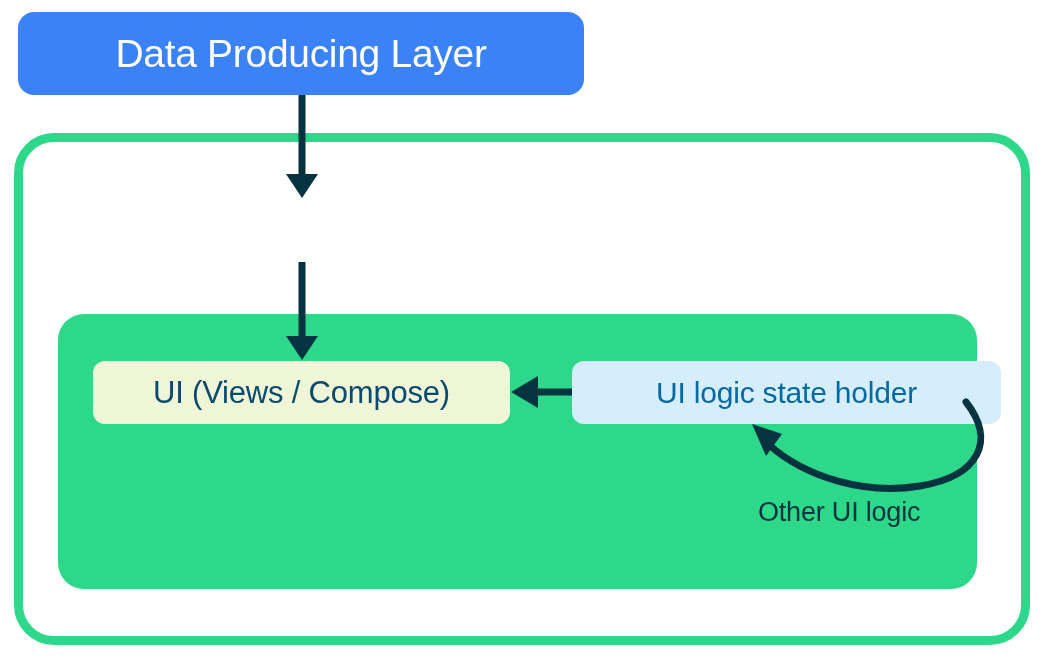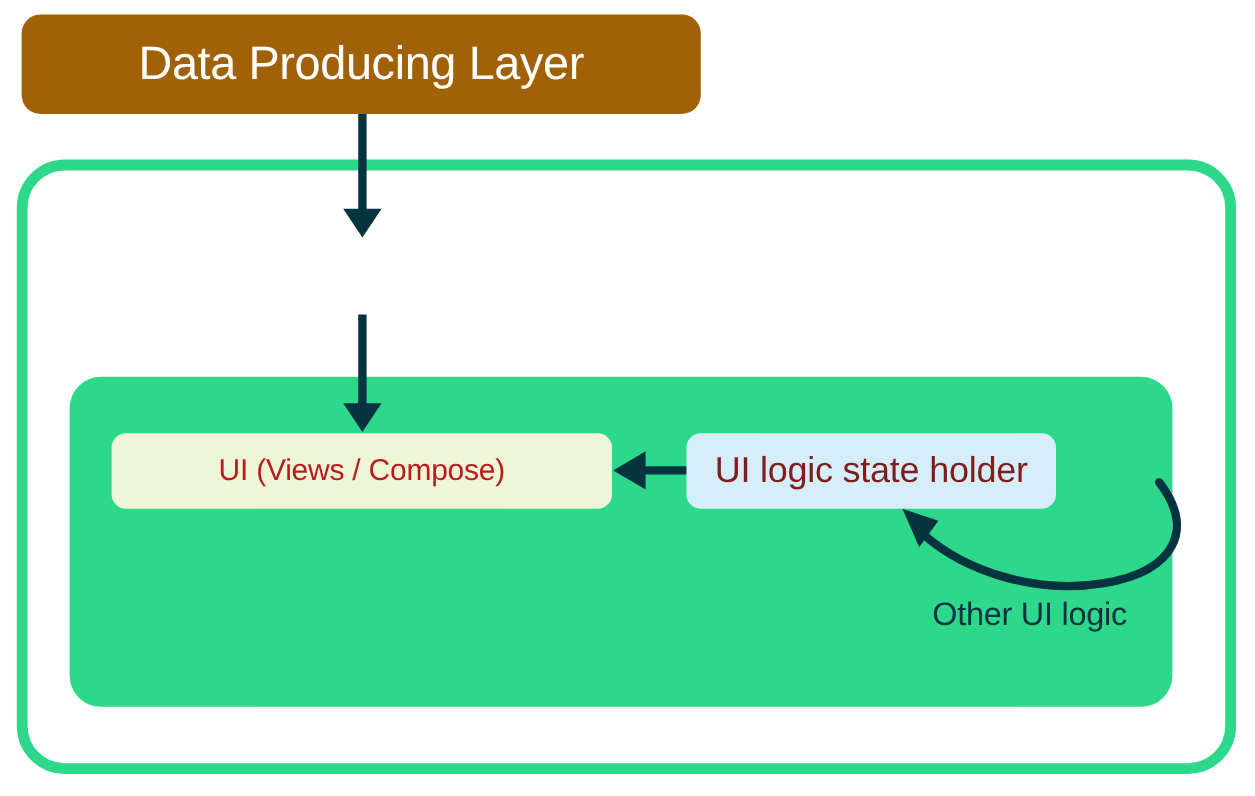--- a/index.html
+++ b/index.html
@@ -29,21 +29,21 @@
     justify-content: center;
     text-align: center;
     white-space: nowrap;
   }
 
   #data-producing-layer {
     left: 18px;
     top: 12px;
     width: 566px;
     height: 83px;
-    background: #a16207;
+    background: #3b82f6;
     border-radius: 16px;
     color: #ffffff;
     font-size: 39px;
     letter-spacing: -0.3px;
   }
 
   #ui-layer-container {
     position: absolute;
     left: 14px;
     top: 133px;
@@ -87,53 +87,52 @@
     border-radius: 26px;
   }
 
   #ui-views-compose {
     left: 93px;
     top: 361px;
     width: 417px;
     height: 63px;
     background: #eff5d7;
     border-radius: 12px;
-    color: #b91c1c;
-    font-size: 25px;
+    color: #0c4a6e;
+    font-size: 31px;
     letter-spacing: -0.2px;
   }
 
   #ui-logic-state-holder {
     left: 572px;
     top: 361px;
-    width: 308px;
+    width: 429px;
     height: 63px;
     background: #d6edfb;
     border-radius: 12px;
-    color: #7f1d1d;
+    color: #0369a1;
     font-size: 30px;
     letter-spacing: -0.2px;
   }
 
   #ui-lifecycle-label {
     position: absolute;
     left: 104px;
     top: 503px;
     color: #ffffff;
     font-size: 31px;
     letter-spacing: -0.2px;
     white-space: nowrap;
   }
 
   #other-ui-logic-label {
     position: absolute;
     left: 758px;
     top: 496px;
     width: 200px;
-    text-align: center;
     color: #053340;
     font-size: 27px;
     line-height: 1.22;
     letter-spacing: -0.2px;
   }
 
   
   #arrow-layer {
     position: absolute;
     left: 0;

